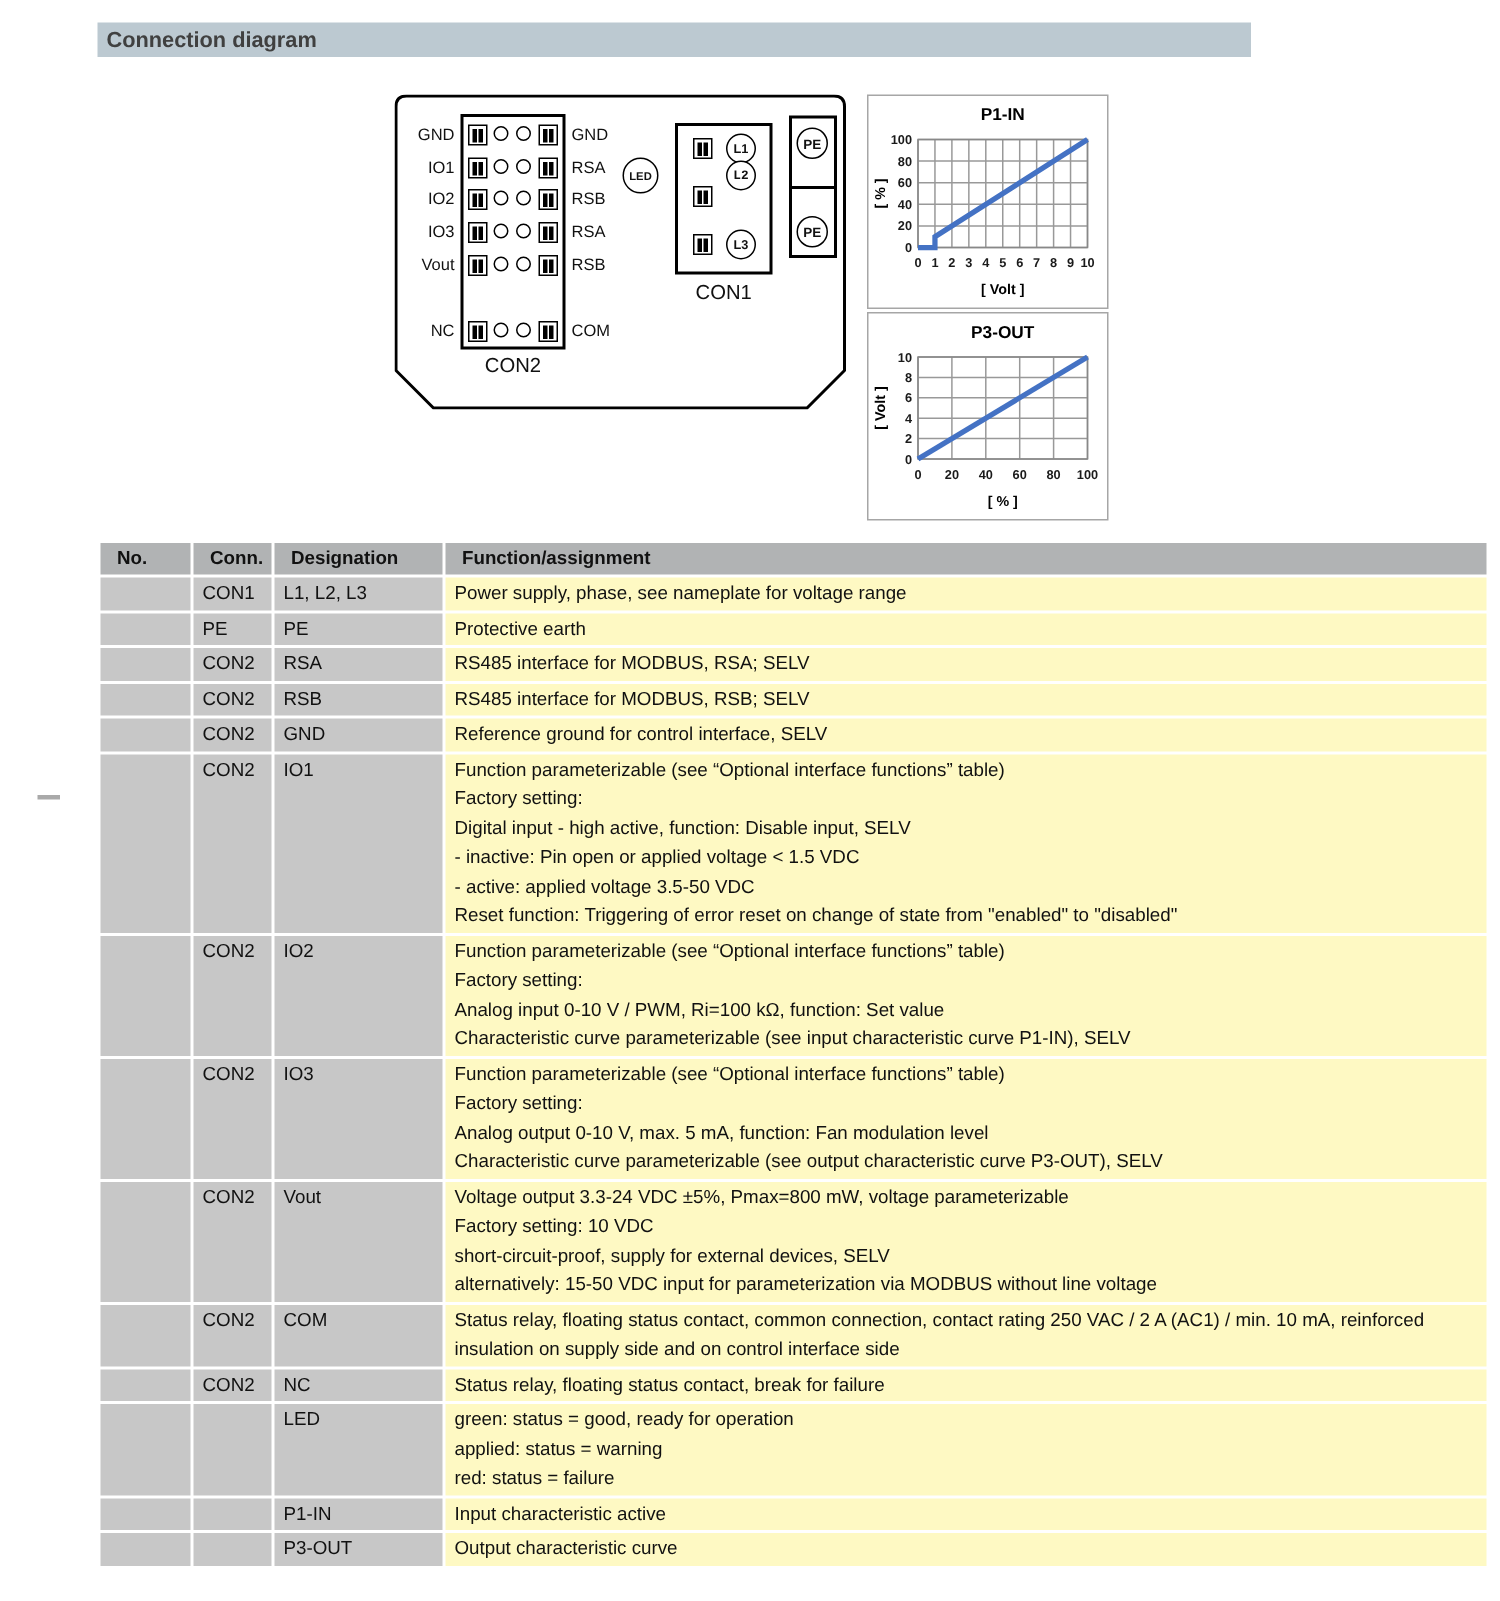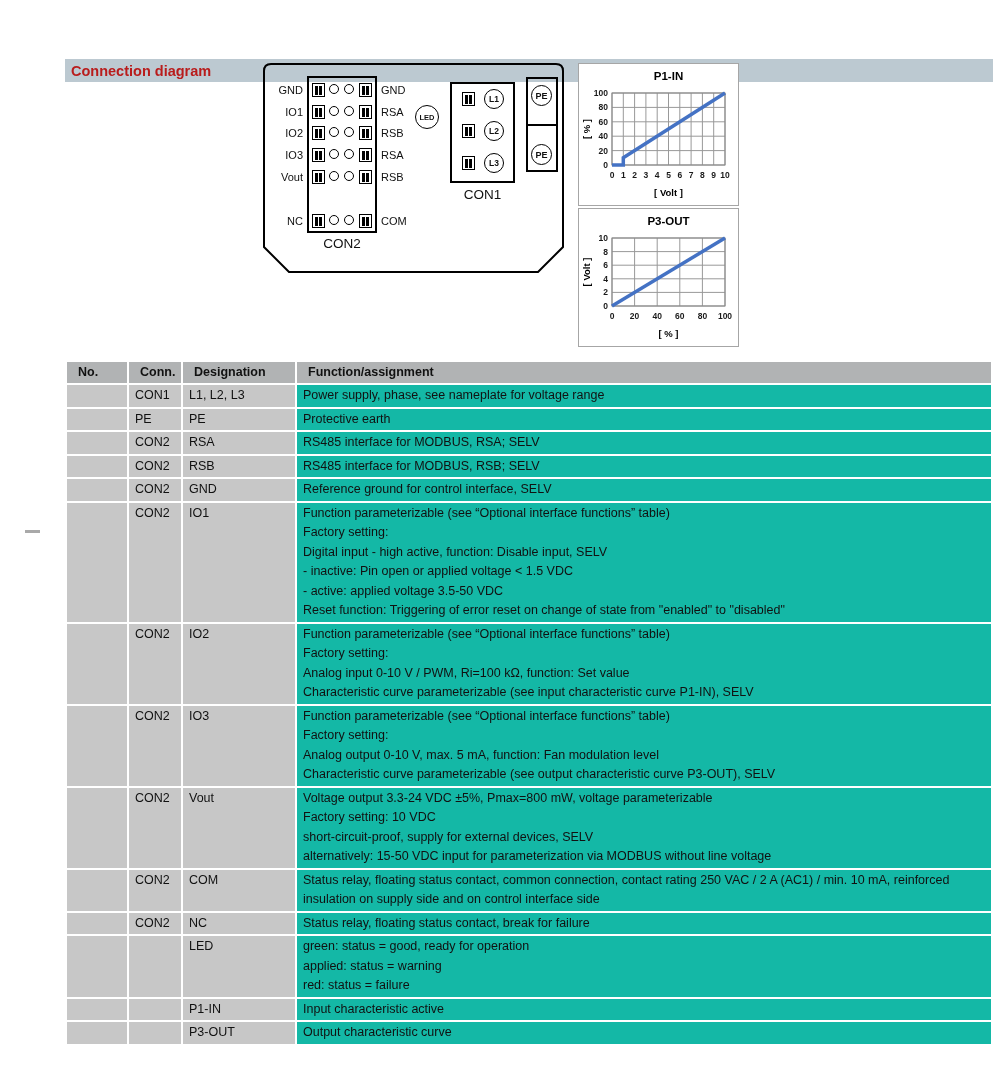--- a/index.html
+++ b/index.html
@@ -1,22 +1,22 @@
 <!DOCTYPE html>
 <html><head>
 <meta charset="utf-8">
 <style>
   html,body{margin:0;padding:0;background:#fff;}
   .page{position:relative;width:1000px;height:1067px;background:#fff;
         font-family:"Liberation Sans",sans-serif;color:#111;overflow:hidden;}
 
   
-  .title-bar{position:absolute;left:65px;top:15px;width:928px;height:23px;
+  .title-bar{position:absolute;left:65px;top:15px;width:769px;height:23px;
              background:#bcc9d1;display:flex;align-items:center;box-sizing:border-box;
-             padding-left:6px;font-weight:bold;font-size:14.5px;color:#b91c1c;margin-top:44px;}
+             padding-left:6px;font-weight:bold;font-size:14.5px;color:#404040;}
 
   .margin-dash{position:absolute;left:25px;top:530px;width:15px;height:3px;background:#a9a9a9;}
 
   
   .diagram{position:absolute;left:263px;top:63px;width:301px;height:210px;}
   .diagram svg.outline{position:absolute;left:0;top:0;}
   .abs{position:absolute;box-sizing:border-box;}
   .pin-label{font-size:11px;line-height:14px;white-space:nowrap;}
   .pin-label.right{text-align:left;}
   .pin-label.left{text-align:right;}
@@ -34,21 +34,21 @@
   #chart0{left:578px;top:63px;width:159px;height:141px;}
   #chart1{left:578px;top:208px;width:159px;height:137px;}
 
   
   table.conn{position:absolute;left:65px;top:360px;width:928px;
              border-collapse:separate;border-spacing:2px;font-size:12.5px;table-layout:fixed;}
   table.conn th{background:#b1b3b4;font-weight:bold;text-align:left;
                 padding:1px 11px;line-height:19px;font-size:12.5px;}
   table.conn td{vertical-align:top;padding:1px 6px;line-height:19.5px;}
   td.gray{background:#c7c7c7;}
-  td.lite{background:#14b8a6;white-space:pre-line;}
+  td.lite{background:#fef9c3;white-space:pre-line;}
   col.c-no{width:60px;}col.c-conn{width:52px;}col.c-des{width:112px;}
 </style>
 </head>
 <body>
 
 <div class="page">
 
   <div class="title-bar">
     <span>Connection diagram</span>
   </div>
@@ -151,21 +151,21 @@
     <div id="con1-rows">
         <span class="term abs" style="left:199px;top:29px;">
           <i></i>
           <i></i>
         </span>
         <span class="abs lbl-circ" style="left:221px;top:26px;width:20px;height:20px;font-size:8.5px;">L1</span>
         <span class="term abs" style="left:199px;top:61px;">
           <i></i>
           <i></i>
         </span>
-        <span class="abs lbl-circ" style="left:221px;top:58px;width:20px;height:20px;font-size:8.5px;">L2</span>
+        <span class="abs lbl-circ" style="left:221px;top:44px;width:20px;height:20px;font-size:8.5px;font-family:Liberation Mono, monospace;">L2</span>
         <span class="term abs" style="left:199px;top:93px;">
           <i></i>
           <i></i>
         </span>
         <span class="abs lbl-circ" style="left:221px;top:90px;width:20px;height:20px;font-size:8.5px;">L3</span>
       </div>
   </div>
 
   <div class="chart" id="chart0"><svg width="159" height="141">
         <text x="89.5" y="16" text-anchor="middle" font-size="11.5" font-weight="bold" font-family="&quot;Liberation Sans&quot;,sans-serif" fill="#000">P1-IN</text>

